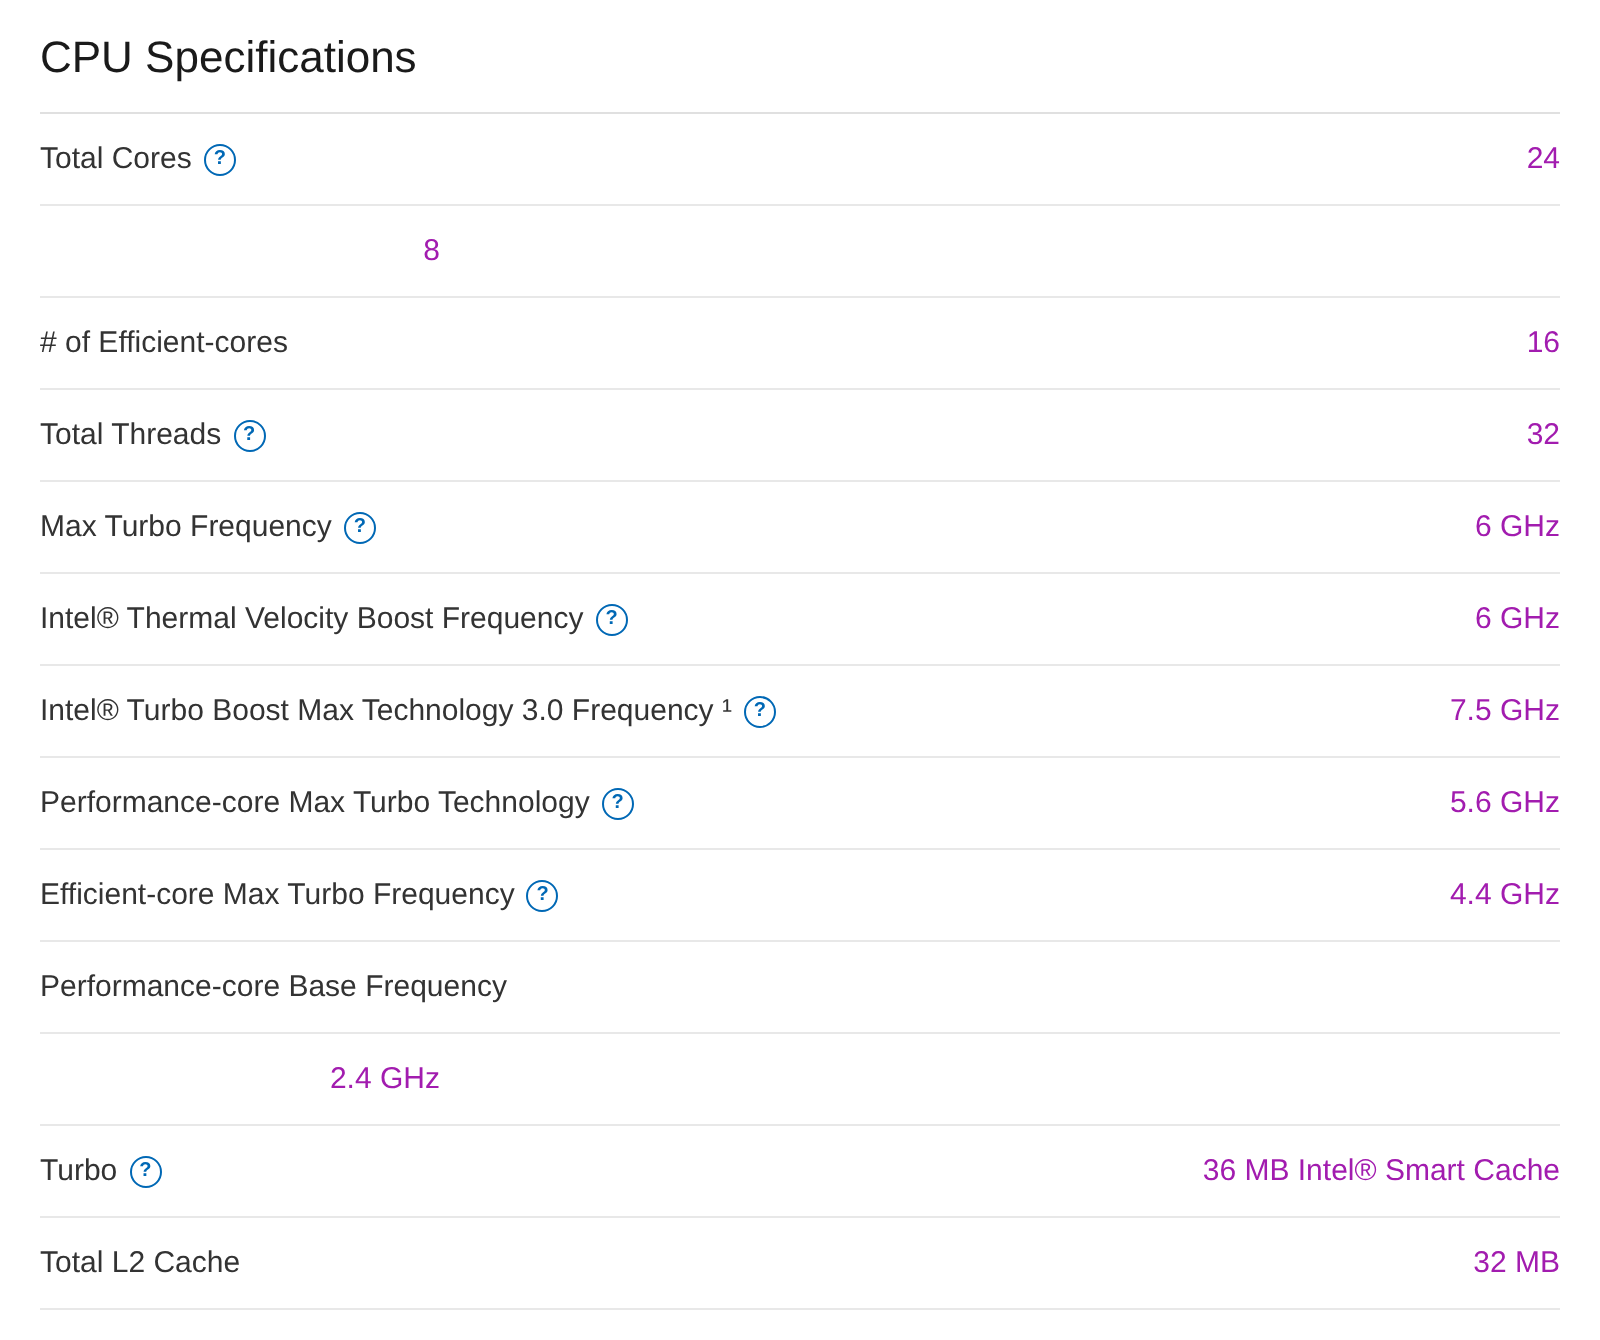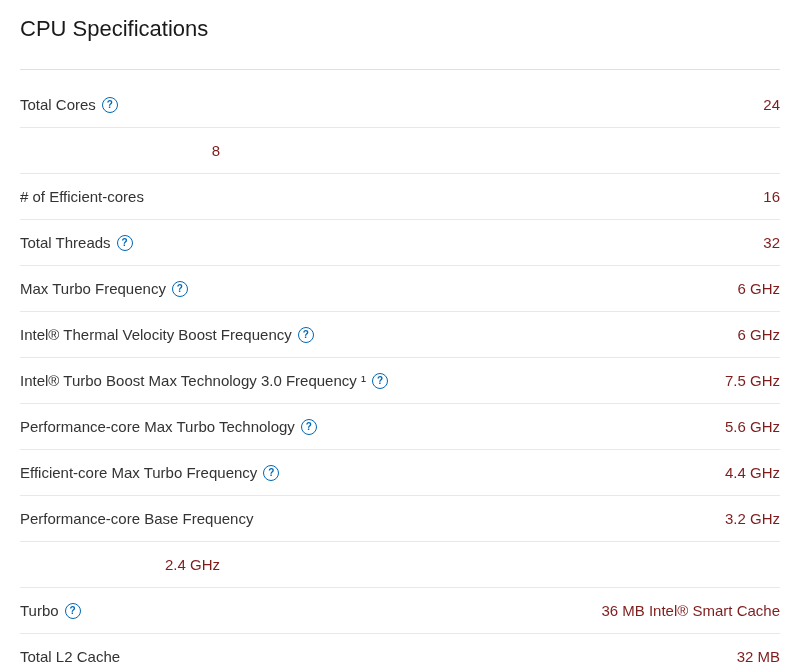--- a/index.html
+++ b/index.html
@@ -18,23 +18,23 @@
 
     .container {
       width: 100%;
       padding: 16px 20px;
     }
 
     .section-title {
       font-size: 22px;
       font-weight: 400;
       color: #1a1a1a;
-      padding-bottom: 27px;
+      padding-bottom: 14px;
       border-bottom: 1px solid #e0e0e0;
-      margin-bottom: 12px;
+      margin-bottom: 0;
     }
 
     .spec-table {
       width: 100%;
       border-collapse: collapse;
     }
 
     .spec-row {
       display: flex;
       justify-content: space-between;
@@ -45,21 +45,21 @@
     .spec-label {
       font-size: 15px;
       color: #333333;
       display: flex;
       align-items: center;
       gap: 6px;
     }
 
     .spec-value {
       font-size: 15px;
-      color: #7f1d1d;
+      color: #a21caf;
       text-align: right;
       min-width: 200px;
     }
 
     .help-icon {
       display: inline-flex;
       align-items: center;
       justify-content: center;
       width: 16px;
       height: 16px;
@@ -133,21 +133,20 @@
         <div class="spec-label">
           <span>Efficient-core Max Turbo Frequency</span>
           <span class="help-icon">?</span>
         </div>
         <div class="spec-value">4.4 GHz</div>
       </div>
       <div class="spec-row">
         <div class="spec-label">
           <span>Performance-core Base Frequency</span>
         </div>
-        <div class="spec-value">3.2 GHz</div>
       </div>
       <div class="spec-row">
         <div class="spec-value">2.4 GHz</div>
       </div>
       <div class="spec-row">
         <div class="spec-label">
           <span>Turbo</span>
           <span class="help-icon">?</span>
         </div>
         <div class="spec-value">36 MB Intel® Smart Cache</div>

